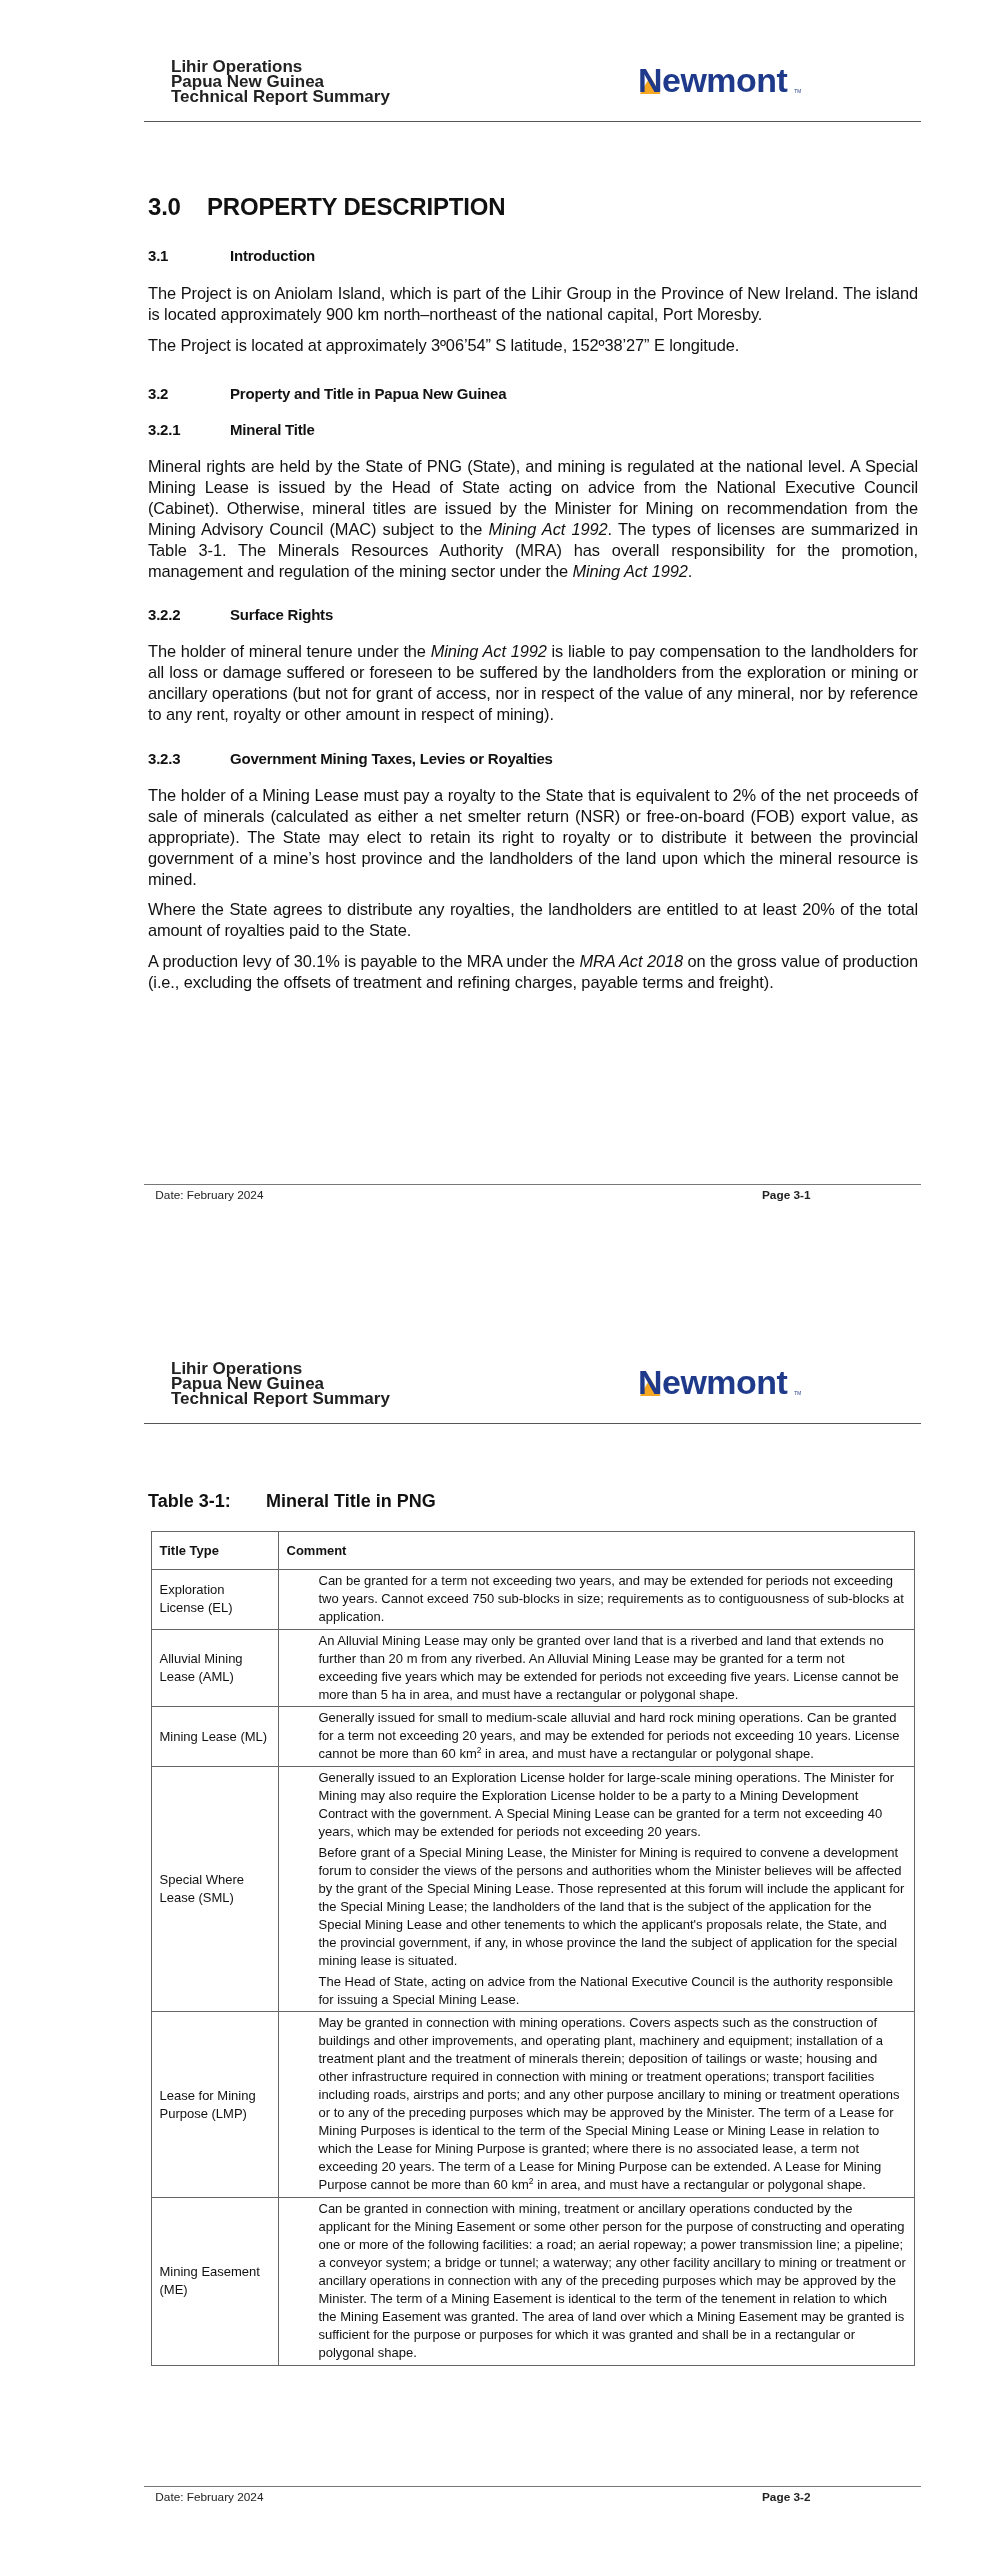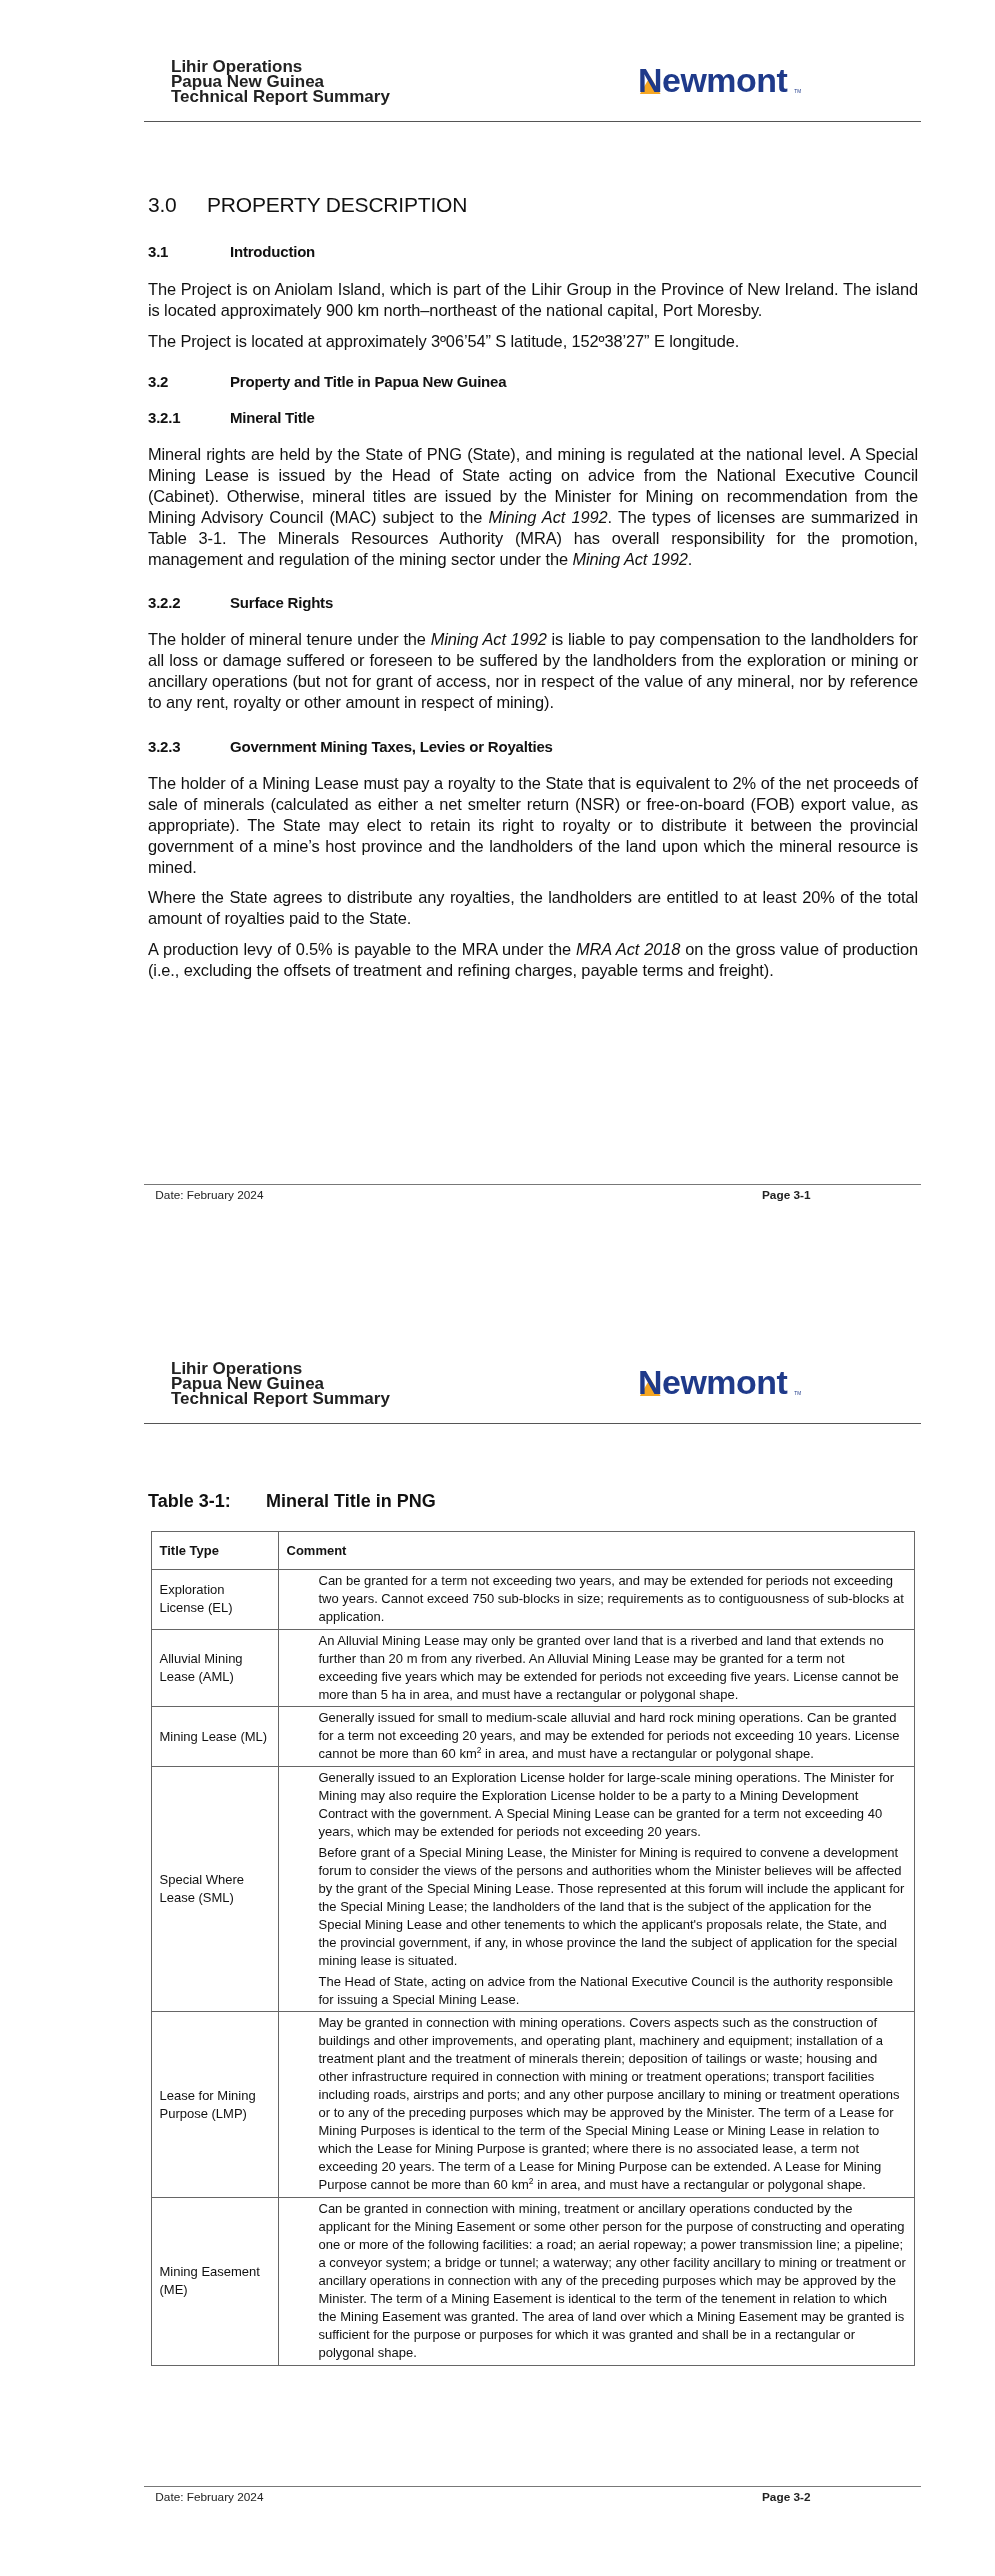--- a/index.html
+++ b/index.html
@@ -46,22 +46,22 @@
     border-top: 1.3px solid #555;
   }
 
   .content {
     position: absolute;
     left: 148px;
     width: 770px;
   }
 
   h1.sec {
-    font-size: 21px;
-    font-weight: normal;
+    font-size: 24px;
+    font-weight: bold;
     letter-spacing: -0.2px;
     margin-bottom: 26.4px;
   }
   h1.sec .num { display: inline-block; width: 59px; }
   h2.sub, h3.sub {
     font-weight: bold;
     font-size: 15px;
     letter-spacing: -0.2px;
   }
   h2.sub .num, h3.sub .num { display: inline-block; width: 82px; }
@@ -148,42 +148,42 @@
 
   <div class="content" style="top:193px;">
     <h1 class="sec">
       <span class="num">3.0</span><span>PROPERTY DESCRIPTION</span>
     </h1>
 
     <h2 class="sub">
       <span class="num">3.1</span><span>Introduction</span>
     </h2>
     <p class="body">The Project is on Aniolam Island, which is part of the Lihir Group in the Province of New Ireland. The island is located approximately 900 km north–northeast of the national capital, Port Moresby.</p>
-    <p class="body" style="margin-bottom:21px;">The Project is located at approximately 3º06’54” S latitude, 152º38’27” E longitude.</p>
+    <p class="body" style="margin-bottom:29px;">The Project is located at approximately 3º06’54” S latitude, 152º38’27” E longitude.</p>
 
     <h2 class="sub">
       <span class="num">3.2</span><span>Property and Title in Papua New Guinea</span>
     </h2>
 
     <h3 class="sub">
       <span class="num">3.2.1</span><span>Mineral Title</span>
     </h3>
     <p class="body" style="margin-bottom:24.5px;"><span>Mineral rights are held by the State of PNG (State), and mining is regulated at the national level. A Special Mining Lease is issued by the Head of State acting on advice from the National Executive Council (Cabinet).  Otherwise, mineral titles are issued by the Minister for Mining on recommendation from the Mining Advisory Council (MAC) subject to the </span><i>Mining Act 1992</i><span>.  The types of licenses are summarized in Table 3-1.  The Minerals Resources Authority (MRA) has overall responsibility for the promotion, management and regulation of the mining sector under the </span><i>Mining Act 1992</i><span>.</span></p>
 
     <h3 class="sub">
       <span class="num">3.2.2</span><span>Surface Rights</span>
     </h3>
     <p class="body" style="margin-bottom:24.5px;"><span>The holder of mineral tenure under the </span><i>Mining Act 1992</i><span> is liable to pay compensation to the landholders for all loss or damage suffered or foreseen to be suffered by the landholders from the exploration or mining or ancillary operations (but not for grant of access, nor in respect of the value of any mineral, nor by reference to any rent, royalty or other amount in respect of mining).</span></p>
 
     <h3 class="sub">
       <span class="num">3.2.3</span><span>Government Mining Taxes, Levies or Royalties</span>
     </h3>
     <p class="body">The holder of a Mining Lease must pay a royalty to the State that is equivalent to 2% of the net proceeds of sale of minerals (calculated as either a net smelter return (NSR) or free-on-board (FOB) export value, as appropriate).  The State may elect to retain its right to royalty or to distribute it between the provincial government of a mine’s host province and the landholders of the land upon which the mineral resource is mined.</p>
     <p class="body">Where the State agrees to distribute any royalties, the landholders are entitled to at least 20% of the total amount of royalties paid to the State.</p>
-    <p class="body"><span>A production levy of 0.5% is payable to the MRA under the </span><i>MRA Act 2018</i><span> on the gross value of production (i.e., excluding the offsets of treatment and refining charges, payable terms and freight).</span></p>
+    <p class="body"><span>A production levy of 30.1% is payable to the MRA under the </span><i>MRA Act 2018</i><span> on the gross value of production (i.e., excluding the offsets of treatment and refining charges, payable terms and freight).</span></p>
   </div>
 
   <div class="footer" style="top:1184px;">
     <span class="date">Date:  February 2024</span>
     <span class="pg">Page 3-1</span>
   </div>
 </div>
 
 <div class="page" id="page2">
   <div class="hdr" style="top:73px;">

